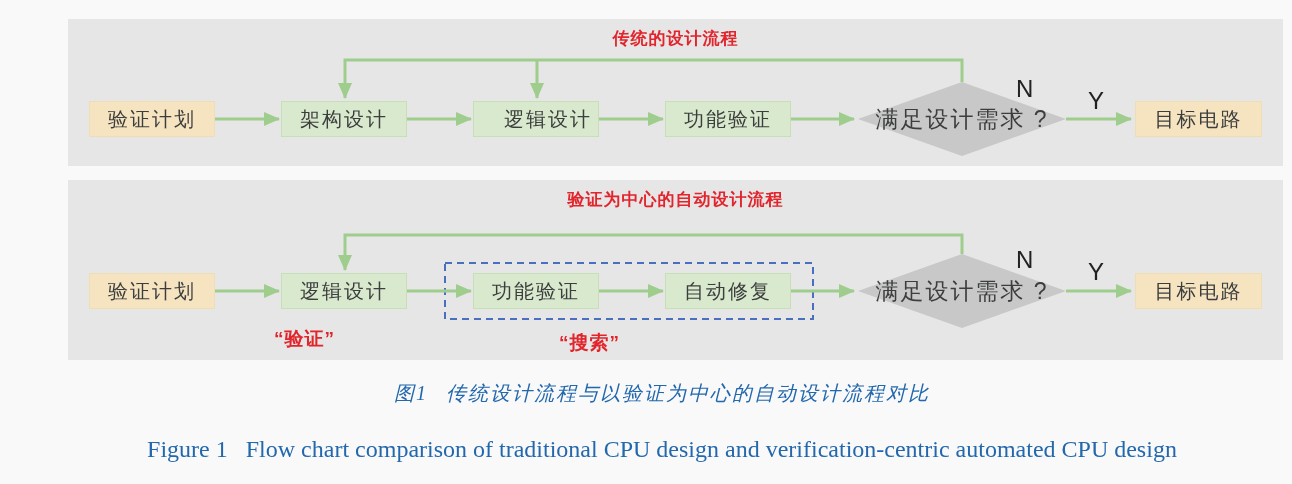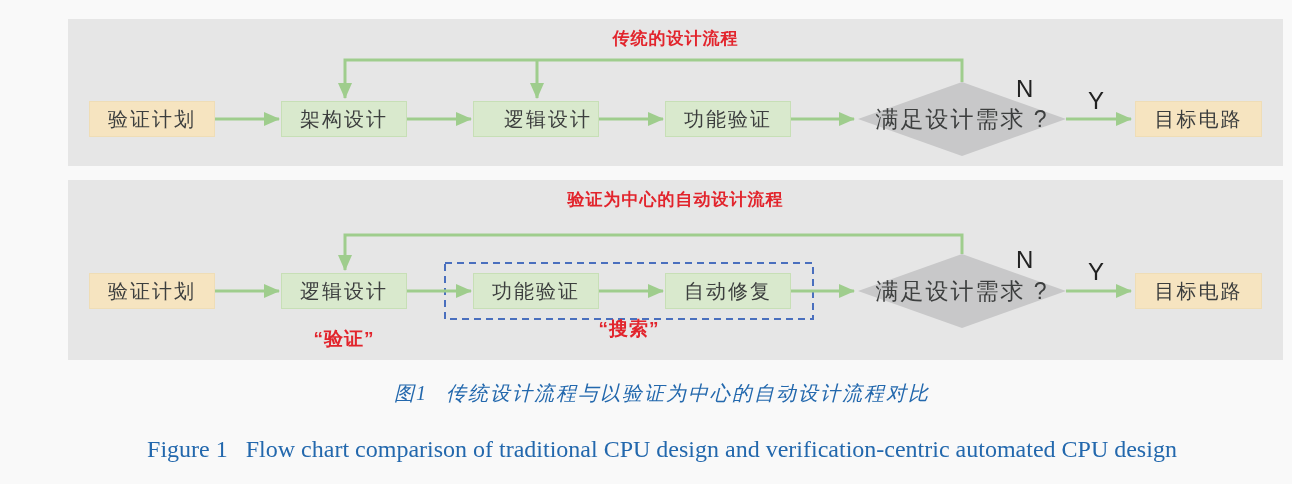--- a/index.html
+++ b/index.html
@@ -25,21 +25,21 @@
   .panel svg{position:absolute;left:0;top:0;pointer-events:none;}
   .panel-title{position:absolute;left:0;top:8px;width:100%;text-align:center;
     font-size:17px;font-weight:bold;color:var(--accent-red,#e2242c);letter-spacing:1px;}
   .node{position:absolute;display:flex;align-items:center;justify-content:center;
     font-size:20px;color:var(--node-text,#3c3e3e);letter-spacing:2px;box-sizing:border-box;}
   .node.yellow{background:var(--node-yellow,#f6e4c0);border:1px solid var(--node-yellow-border,#efddb6);}
   .node.green{background:var(--node-green,#d9e9cd);border:1px solid var(--node-green-border,#c7dfb6);}
   .decision-text{position:absolute;display:flex;align-items:center;justify-content:center;
     font-size:23px;color:var(--node-text,#3c3e3e);letter-spacing:2px;}
   .branch-label{position:absolute;font-size:24px;font-weight:500;color:#222;}
-  .quote-label{position:absolute;text-align:center;font-size:19px;font-weight:bold;
+  .quote-label{position:absolute;text-align:left;font-size:19px;font-weight:bold;
     color:var(--accent-red,#e2242c);letter-spacing:1px;}
   .caption{position:absolute;left:16px;width:100%;text-align:center;color:var(--caption-blue,#2368ad);}
   .caption-zh{top:380px;font-family:"Liberation Serif",serif;font-style:italic;font-size:20px;letter-spacing:2px;}
   .caption-en{top:417px;font-family:Liberation Serif, serif;font-size:24px;margin-top:19px;}
   .cap-prefix{margin-right:18px;}
 </style>
 </head>
 <body>
 
 <div class="stage">
@@ -94,21 +94,21 @@
     <div class="panel-title">验证为中心的自动设计流程</div>
     <div class="node yellow" style="left:21px;top:93px;width:126px;height:36px;">验证计划</div>
     <div class="node green" style="left:213px;top:93px;width:126px;height:36px;">逻辑设计</div>
     <div class="node green" style="left:405px;top:93px;width:126px;height:36px;">功能验证</div>
     <div class="node green" style="left:597px;top:93px;width:126px;height:36px;">自动修复</div>
     <div class="decision-text" style="left:794px;top:98px;width:200px;height:26px;">满足设计需求 ?</div>
     <div class="branch-label" style="left:948px;top:66px;">N</div>
     <div class="branch-label" style="left:1020px;top:78px;">Y</div>
     <div class="node yellow" style="left:1067px;top:93px;width:127px;height:36px;">目标电路</div>
     <div class="quote-label" style="left:206px;top:146px;width:140px;">“验证”</div>
-    <div class="quote-label" style="left:491px;top:136px;width:140px;">“搜索”</div>
+    <div class="quote-label" style="left:491px;top:150px;width:140px;">“搜索”</div>
   </div>
 
   <div class="caption caption-zh">
     <span class="cap-prefix">图1</span><span>传统设计流程与以验证为中心的自动设计流程对比</span>
   </div>
   <div class="caption caption-en">
     <span class="cap-prefix">Figure 1</span><span>Flow chart comparison of traditional CPU design and verification-centric automated CPU design</span>
   </div>
 
 </div>

